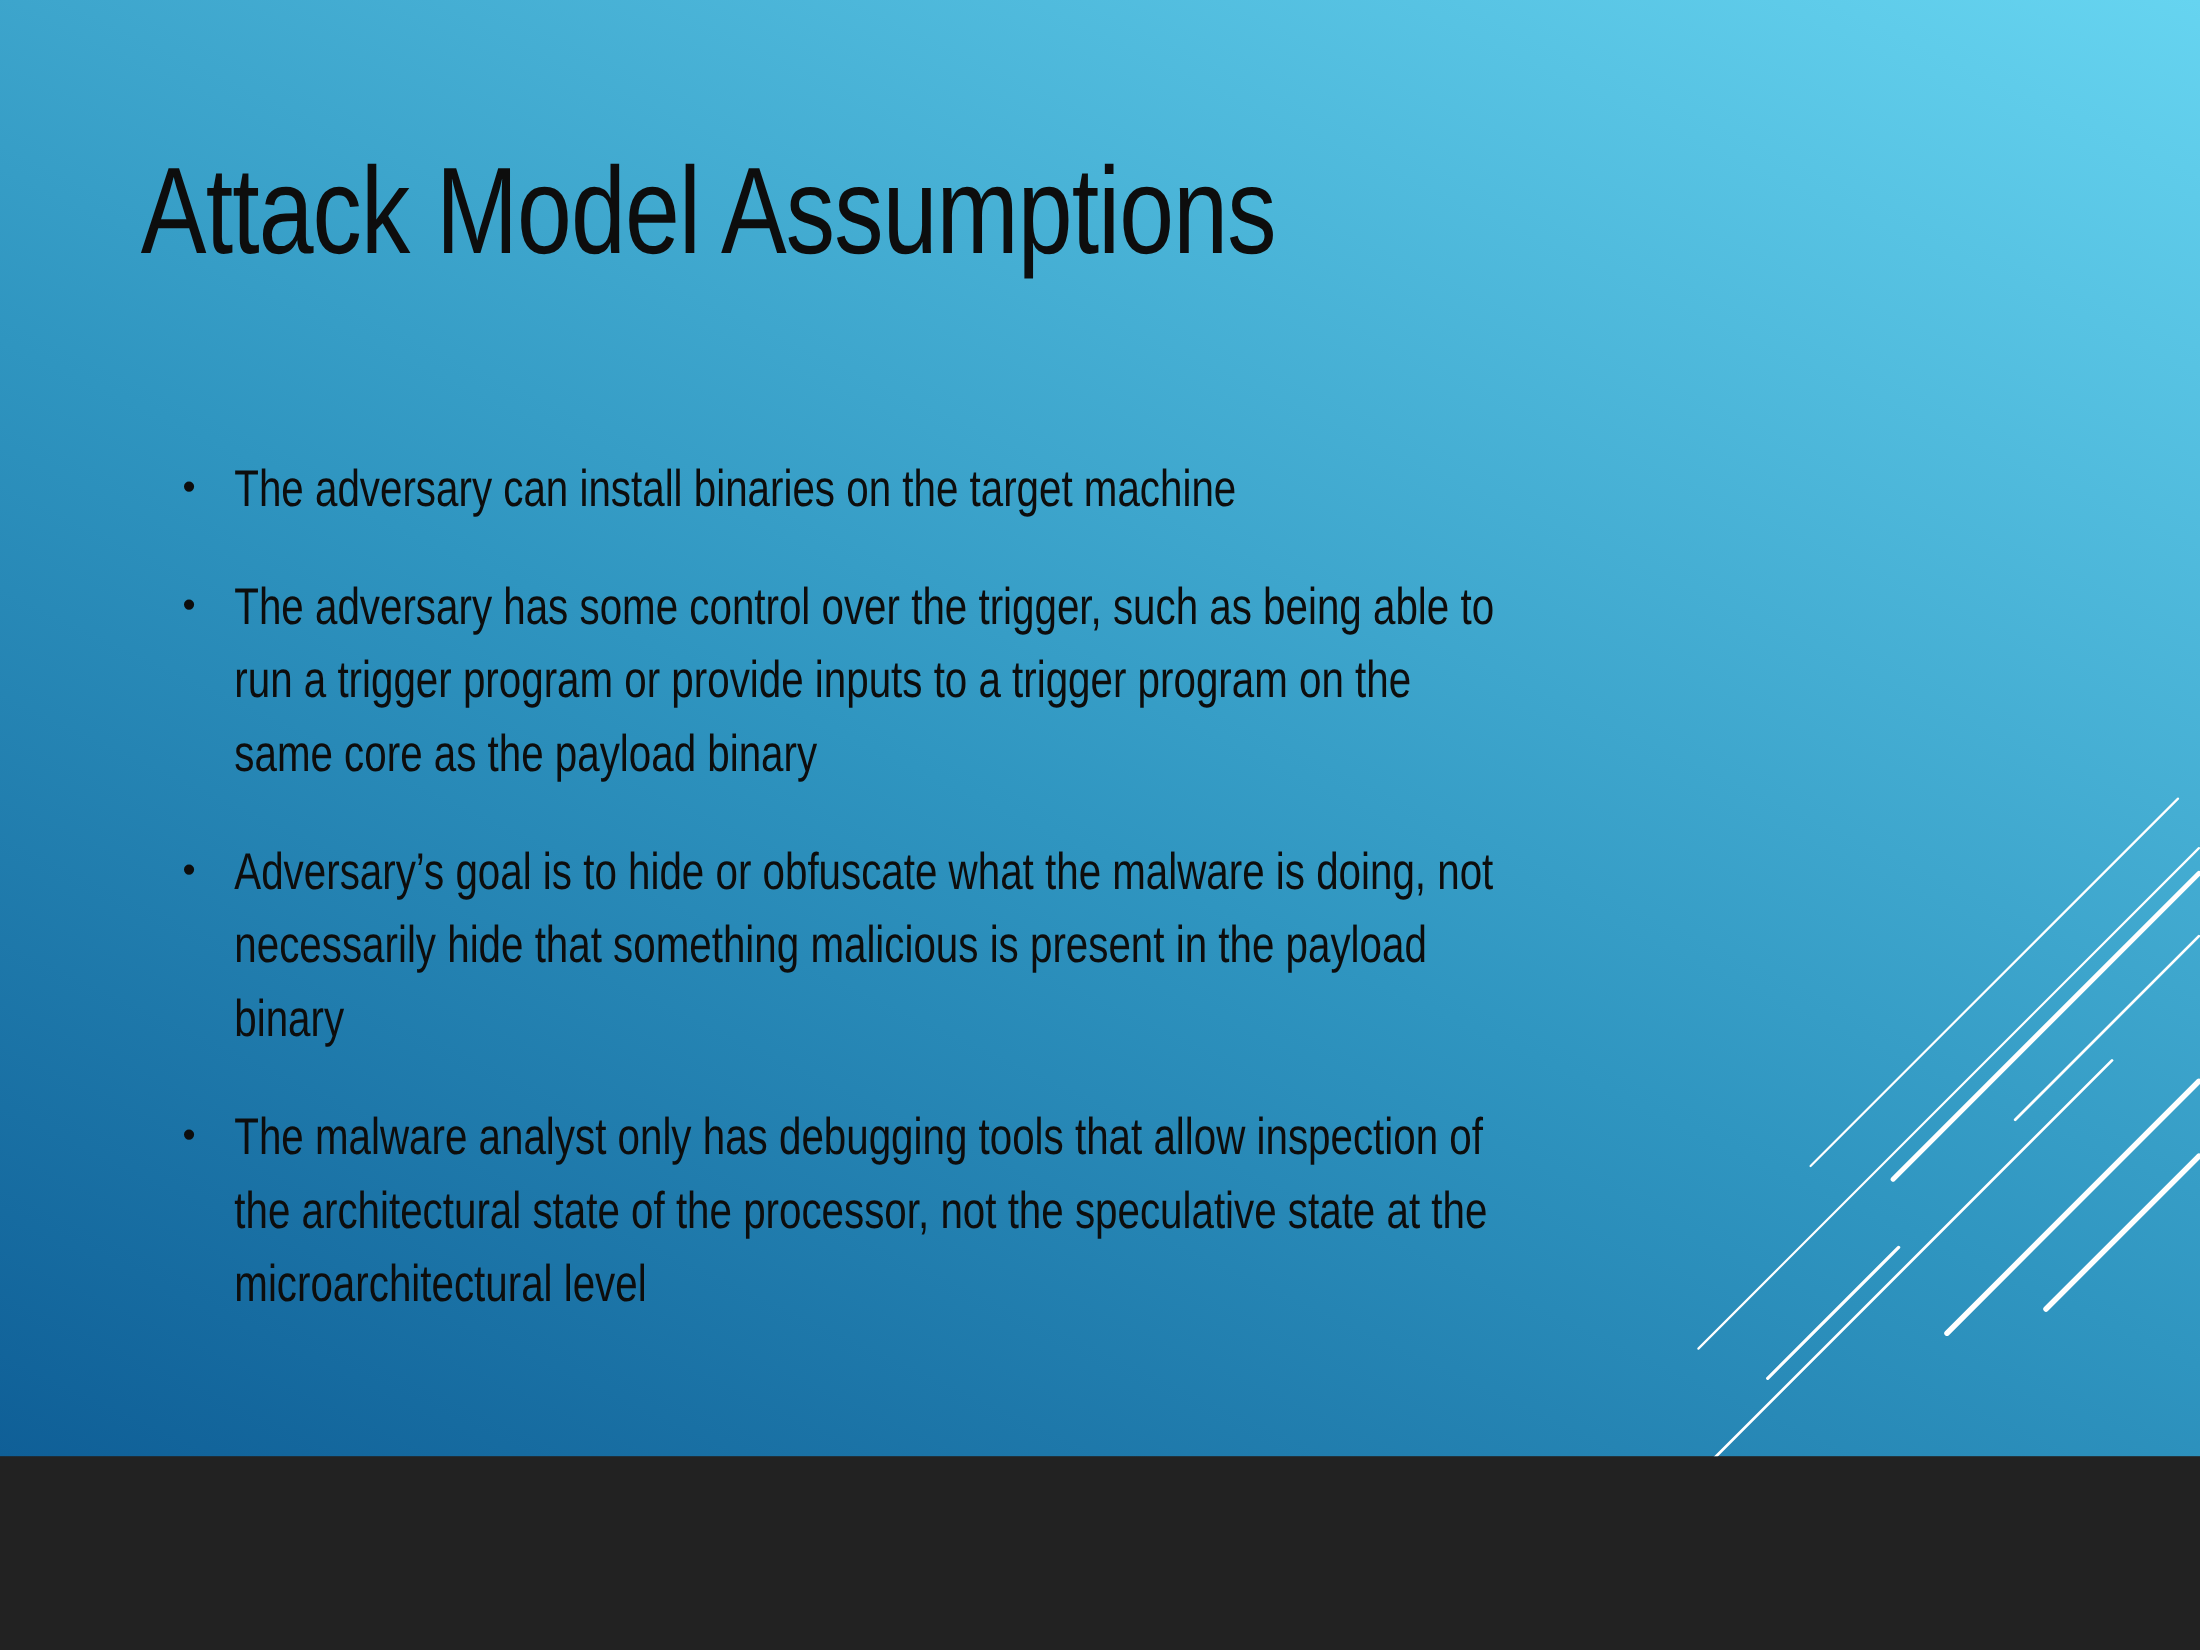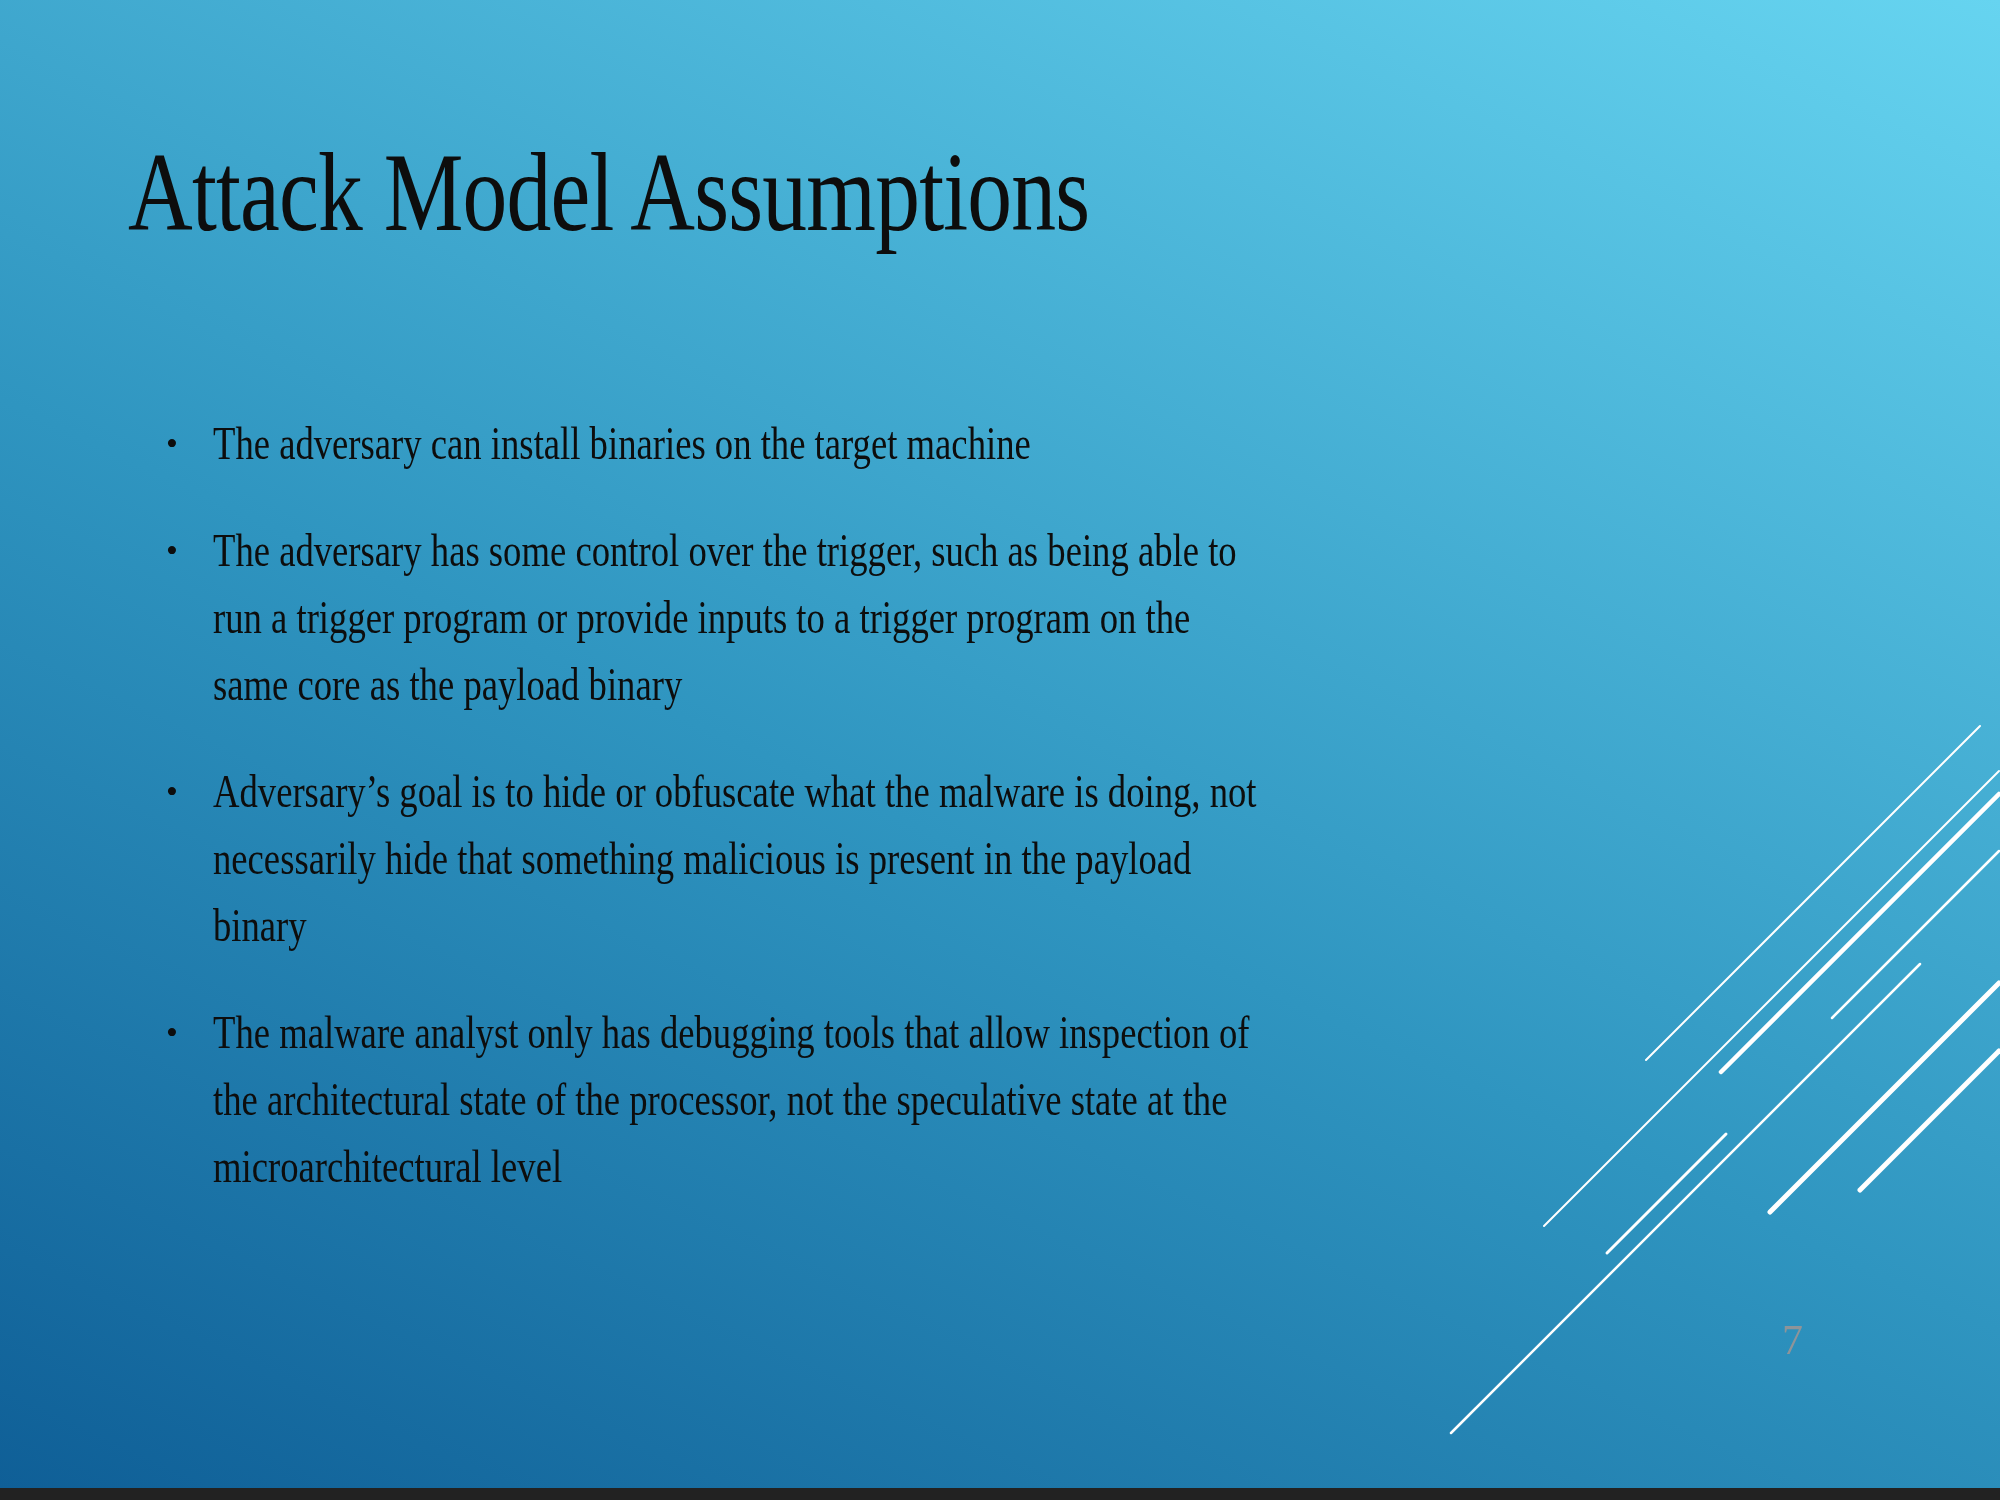--- a/index.html
+++ b/index.html
@@ -3,27 +3,27 @@
 <meta charset="utf-8">
 <style>
   html, body {
     margin: 0;
     padding: 0;
     background: #222;
   }
   .slide {
     position: relative;
     width: 2000px;
-    height: 1488px;
+    height: 1324px;
     overflow: hidden;
     background: linear-gradient(205deg,
       var(--background-top) 0%,
       var(--background-mid) 55%,
       var(--background-bottom) 100%);
-    font-family: Liberation Serif, serif;
+    font-family: Liberation Sans, sans-serif;
     color: var(--text);
   }
   .slide-title {
     position: absolute;
     left: 128px;
     top: 128px;
     margin: 0;
     font-size: 112px;
     font-weight: 300;
     line-height: 1.15;

